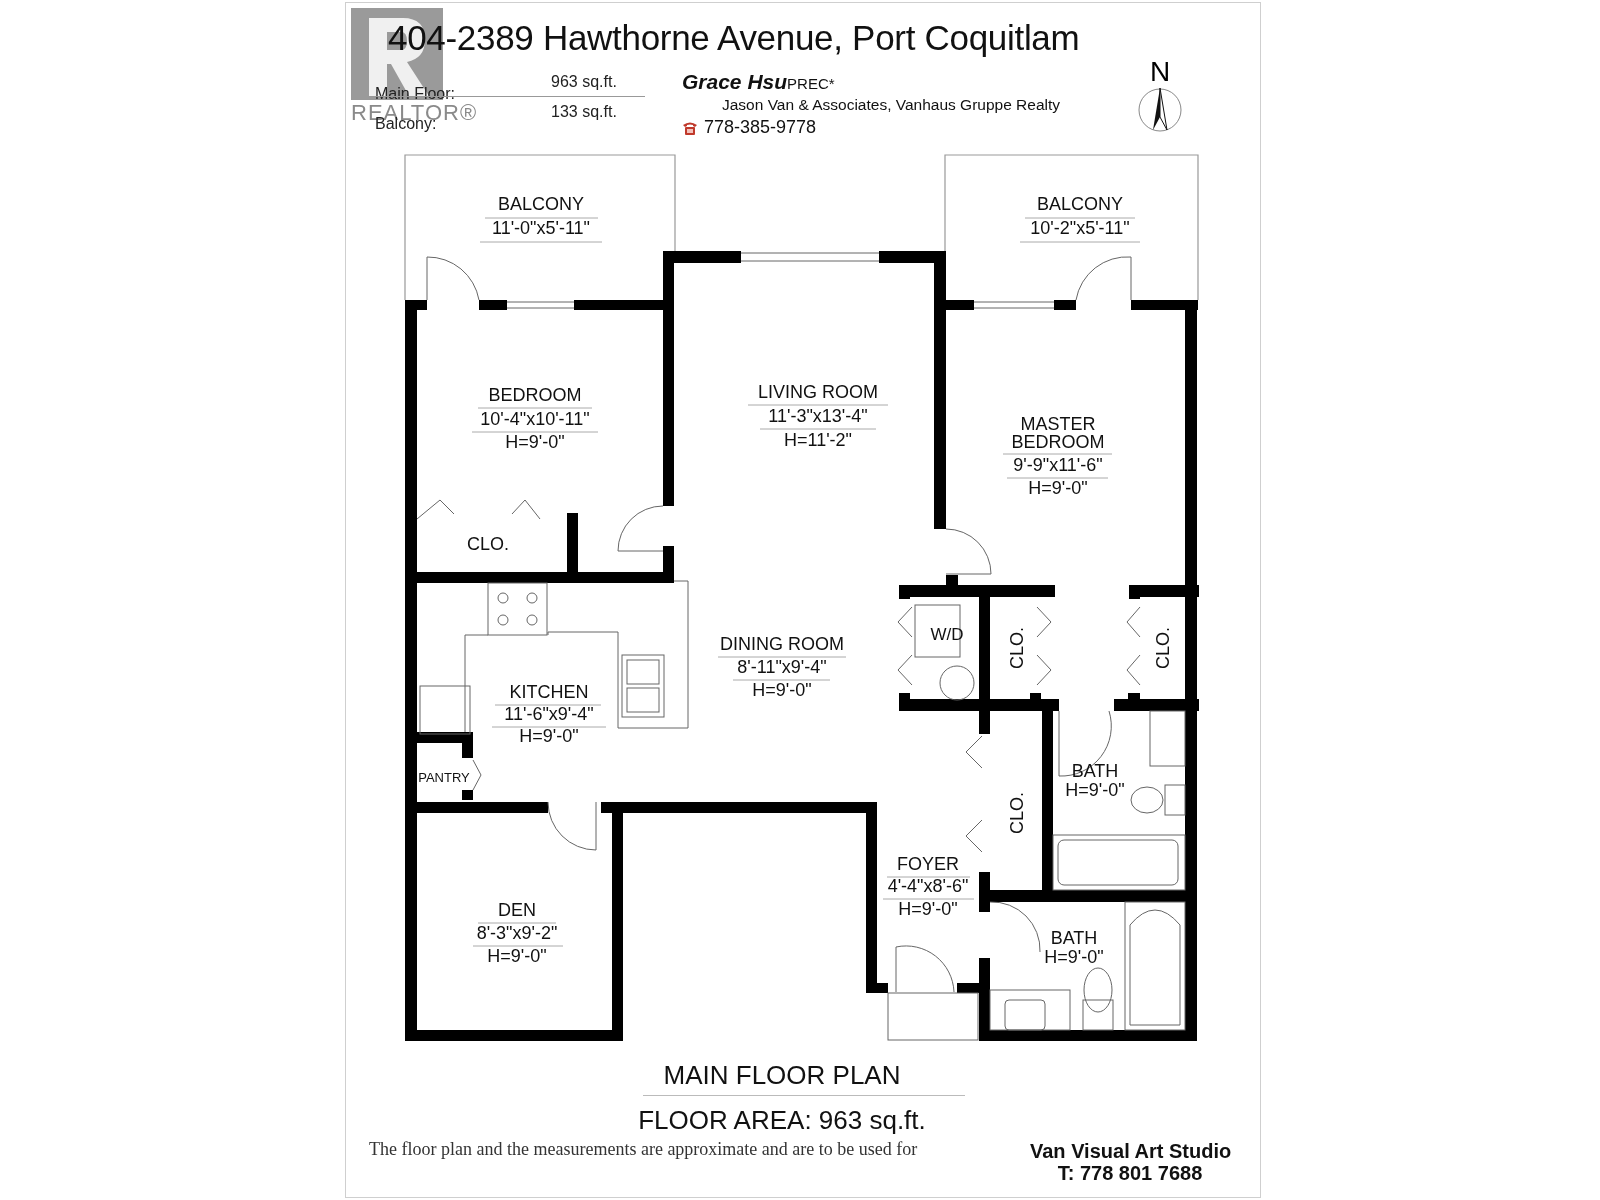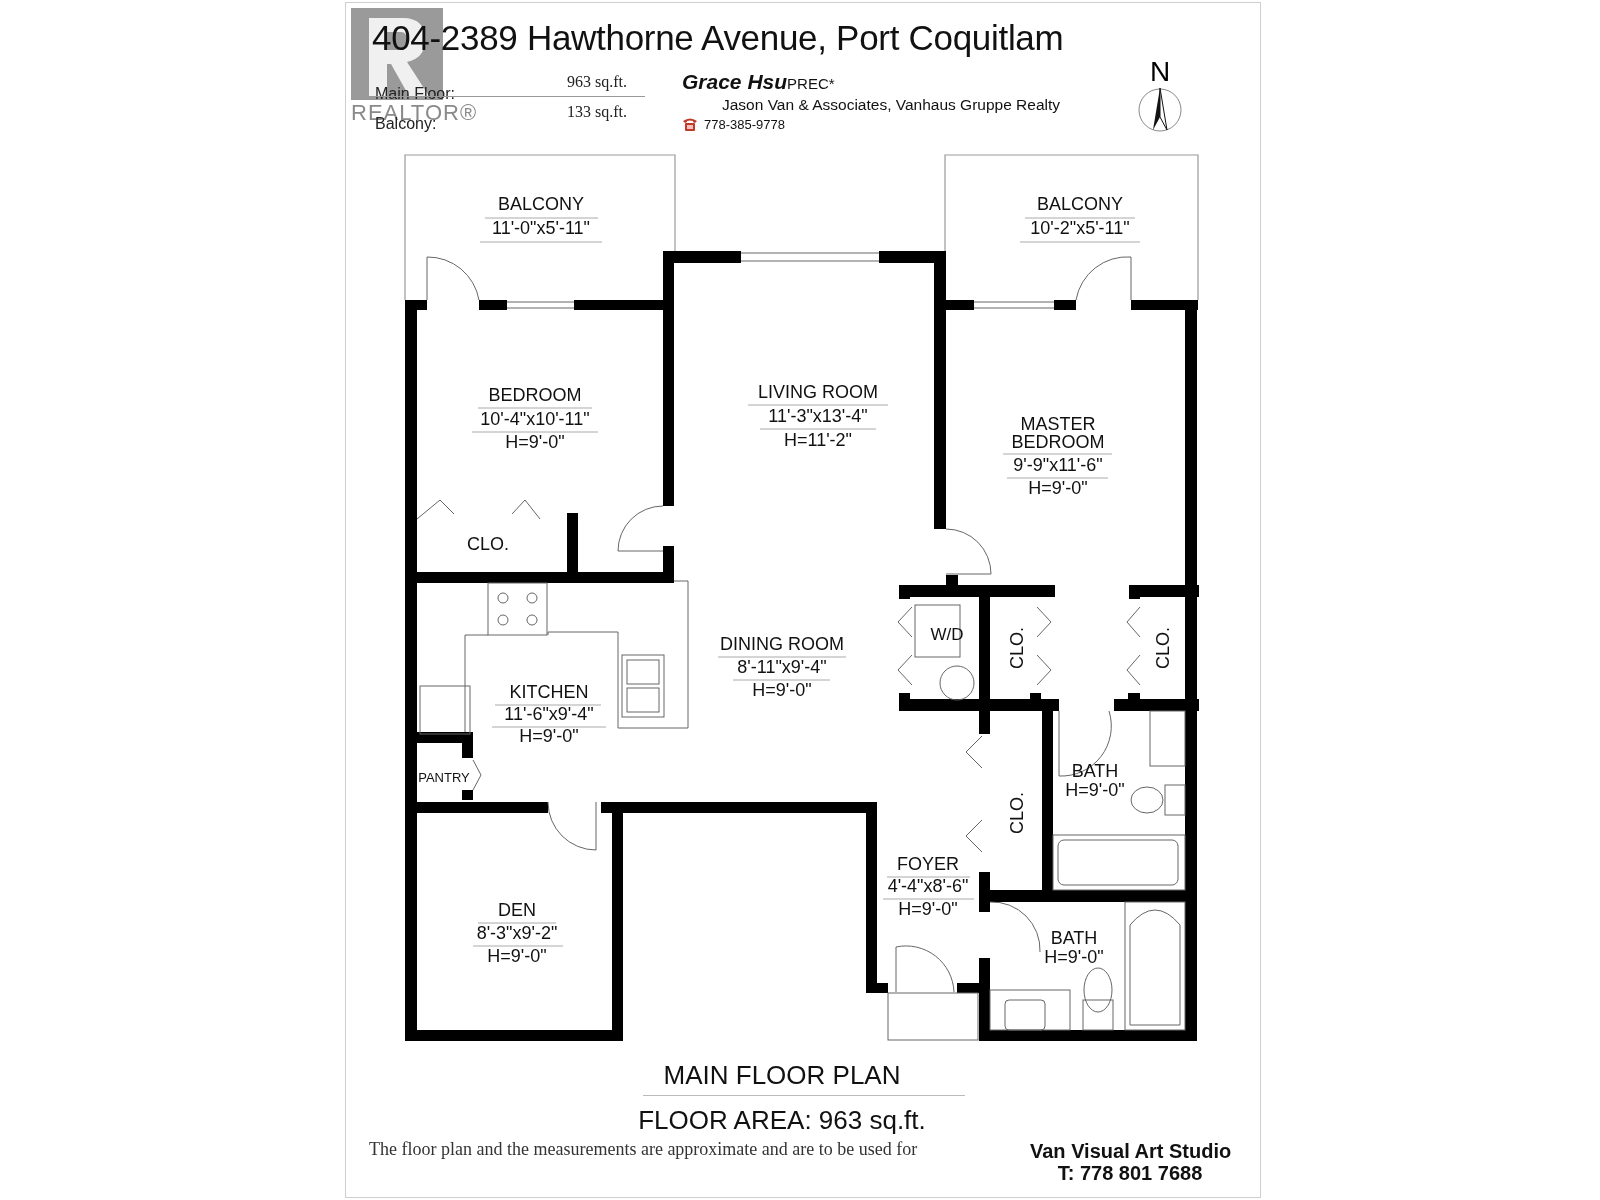--- a/index.html
+++ b/index.html
@@ -1,27 +1,27 @@
 <!DOCTYPE html>
 <html><head>
 <meta charset="utf-8">
 <style>
   html,body{margin:0;padding:0;background:#ffffff;}
   body{width:1600px;height:1200px;position:relative;overflow:hidden;font-family:"Liberation Sans",sans-serif;color:#111;}
   .sheet{position:absolute;left:345px;top:2px;width:914px;height:1194px;border:1px solid #cfcfcf;background:#fff;}
-  .title{position:absolute;left:372px;top:18px;font-size:35px;letter-spacing:-0.3px;color:#111;white-space:nowrap;font-family:"Liberation Sans",sans-serif;}
+  .title{position:absolute;left:388px;top:18px;font-size:35px;letter-spacing:-0.3px;color:#111;white-space:nowrap;font-family:"Liberation Sans",sans-serif;}
   .area-row{position:absolute;left:375px;font-size:16px;color:#222;white-space:nowrap;}
   .area-row .lbl{position:absolute;left:0;margin-top:12px;}
-  .area-row .val{position:absolute;left:192px;font-family:Liberation Serif, serif;}
+  .area-row .val{position:absolute;left:176px;}
   .area-line{position:absolute;left:370px;top:96px;width:275px;border-top:1px solid #999;}
   .agent{position:absolute;left:682px;top:70px;white-space:nowrap;}
   .agent .name{font-size:21px;font-weight:bold;font-style:italic;}
   .agent .prec{font-size:15px;}
   .agent-co{position:absolute;left:682px;top:96px;font-size:15.5px;white-space:nowrap;margin-left:40px;}
-  .agent-ph{position:absolute;left:682px;top:117px;font-size:13px;white-space:nowrap;display:flex;align-items:center;gap:6px;}
+  .agent-ph{position:absolute;left:682px;top:117px;font-size:18px;white-space:nowrap;display:flex;align-items:center;gap:6px;}
   .phone-icon{display:inline-block;width:16px;height:15px;}
   .realtor{position:absolute;left:351px;top:8px;width:92px;height:92px;background:rgba(120,120,120,0.75);}
   .realtor-text{position:absolute;left:351px;top:100px;font-size:22px;color:#8a8a8a;letter-spacing:1px;white-space:nowrap;}
   .compass{position:absolute;left:1135px;top:55px;width:50px;height:82px;}
   .plan{position:absolute;left:0;top:0;width:1600px;height:1200px;}
   .footer-title{position:absolute;left:0;width:1600px;text-align:center;font-size:26px;white-space:nowrap;}
   .ft1{top:1060px;left:-18px;}
   .ft-line{position:absolute;left:643px;top:1095px;width:322px;border-top:1px solid #bbb;}
   .ft2{top:1105px;left:-18px;}
   .disclaimer{position:absolute;left:369px;top:1138px;font-family:"Liberation Serif",serif;font-size:18px;line-height:23px;color:#333;white-space:nowrap;}

